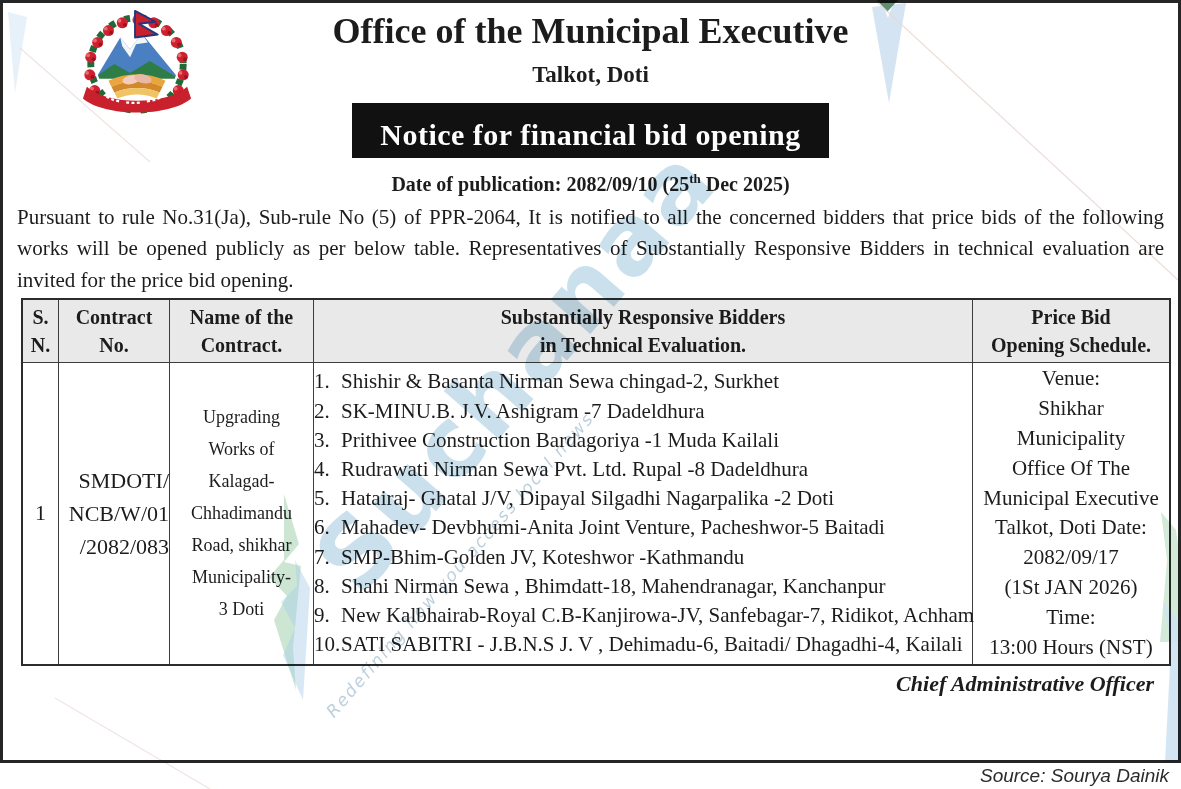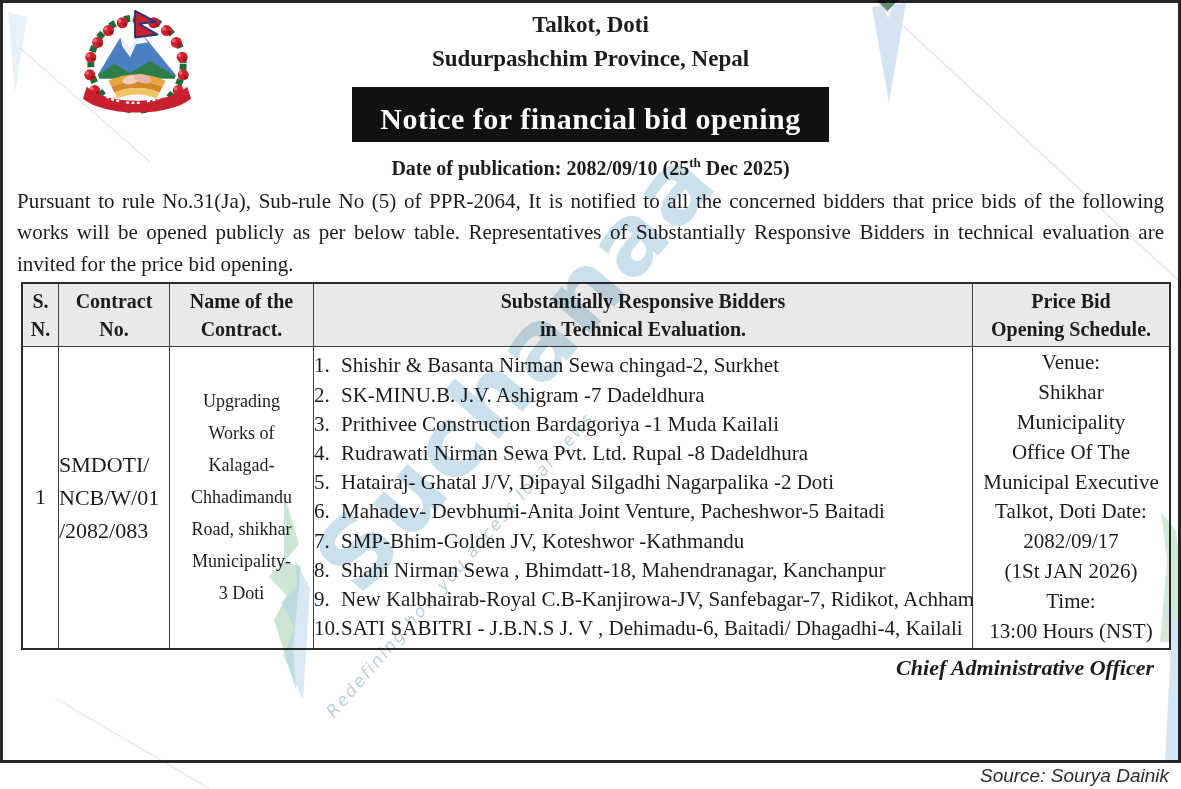--- a/index.html
+++ b/index.html
@@ -39,21 +39,21 @@
   }
   table.notice-table th, table.notice-table td {
     border:1.6px solid #3d3d3d; padding:0; vertical-align:middle;
   }
   table.notice-table { border:2.5px solid #2c2c2c; }
   thead th {
     background:#e9e9e9; font-size:20px; font-weight:bold; line-height:28px;
     height:62px; text-align:center;
   }
   td.c-sn      { width:35px;  text-align:center; font-size:22px; }
-  td.c-cno     { width:110px; text-align:left; font-size:22px; line-height:33px; }
+  td.c-cno     { width:110px; text-align:right; font-size:22px; line-height:33px; }
   td.c-cname   { width:143px; text-align:center; font-size:18px; line-height:32px; }
   td.c-bidders { width:658px; padding:4px 4px 4px 10px; font-size:21px; line-height:29.2px; }
   td.c-sched   { width:196px; text-align:center; font-size:21px; line-height:29.8px; }
   th.h-sn{width:35px;} th.h-cno{width:110px;} th.h-cname{width:143px;}
   th.h-bidders{width:658px;} th.h-sched{width:196px;}
   tbody tr { height:302px; }
   .bidder-row { white-space:nowrap; }
   .bidder-no { display:inline-block; min-width:27px; }
   
   .signature { margin:5px 24px 0 0; text-align:right; font-weight:bold; font-style:italic; font-size:22px; line-height:26px; }
@@ -124,22 +124,22 @@
       <use href="#flower" x="111" y="50"></use>
         <use href="#flower" x="112" y="68"></use>
       <use href="#flower" x="107" y="84"></use>
 
       <path d="M63,3 L84,14 L67,16 L86,27 L63,30 Z" fill="#c8202c" stroke="#27357c" stroke-width="2" stroke-linejoin="round"></path>
 
       <path d="M14,80 C34,99 96,99 116,80 L120,92 C98,111 32,111 10,92 Z" fill="#c8202c"></path>
       <path d="M34,90 q6,4 14,5 m6,1 q8,1 16,0 m5,-1 q8,-1 14,-4" stroke="#ffffff" fill="none" stroke-width="2.4" stroke-dasharray="3 2.4"></path>
     </svg>
 
+    <div class="t2">Office of the Municipal Executive</div>
     <div class="t3">Talkot, Doti</div>
-    <div class="t4">Sudurpashchim Province, Nepal</div>
 
     <div class="banner">Notice for financial bid opening</div>
 
     <div class="dateline"><span>Date of publication: 2082/09/10 (25</span><sup>th</sup><span> Dec 2025)</span></div>
 
     <div class="intro">Pursuant to rule No.31(Ja), Sub-rule No (5) of PPR-2064, It is notified to all the concerned bidders that price bids of the following works will be opened publicly as per below table. Representatives of Substantially Responsive Bidders in technical evaluation are invited for the price bid opening.</div>
 
     <table class="notice-table">
       <thead>
         <tr>

